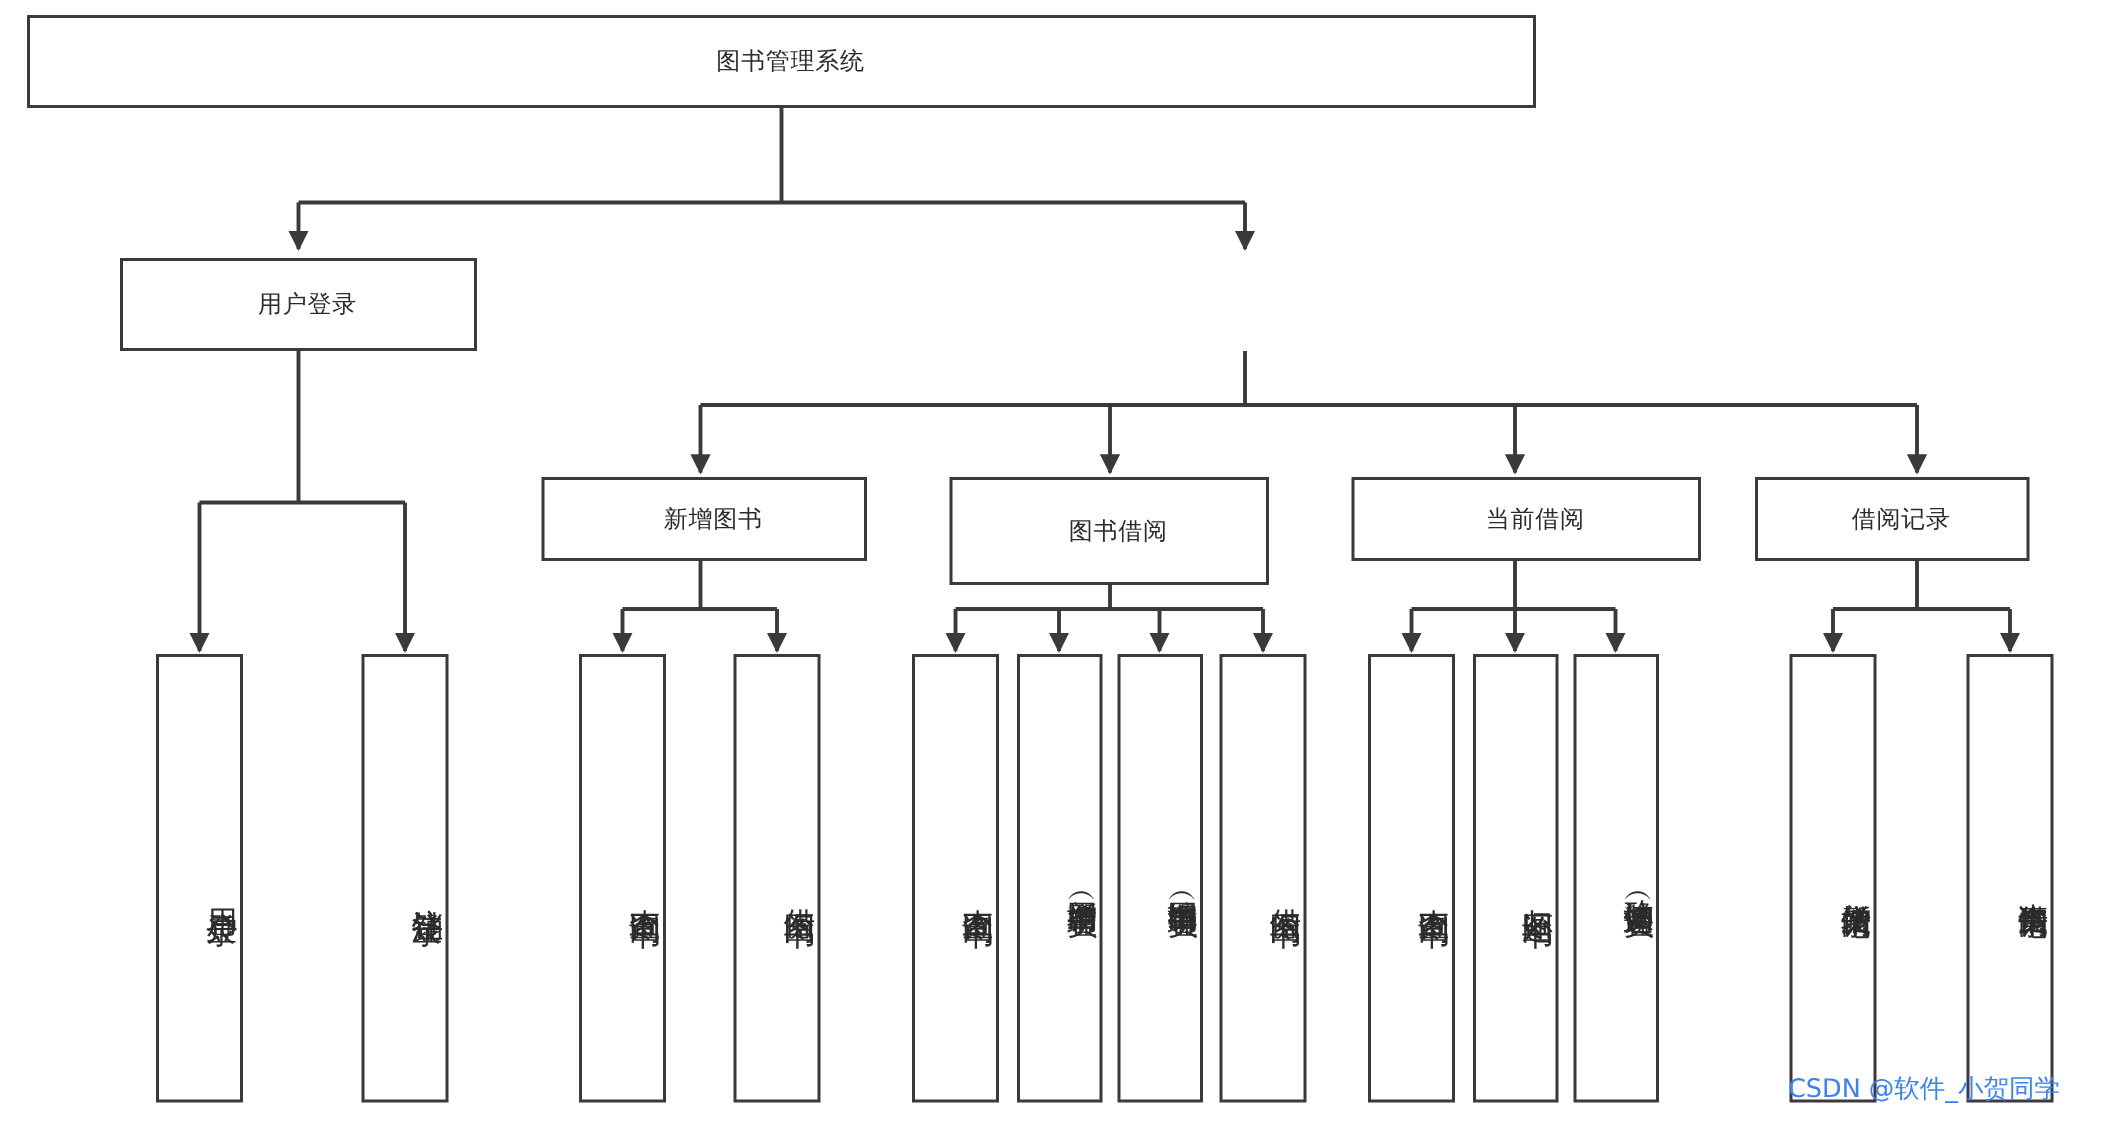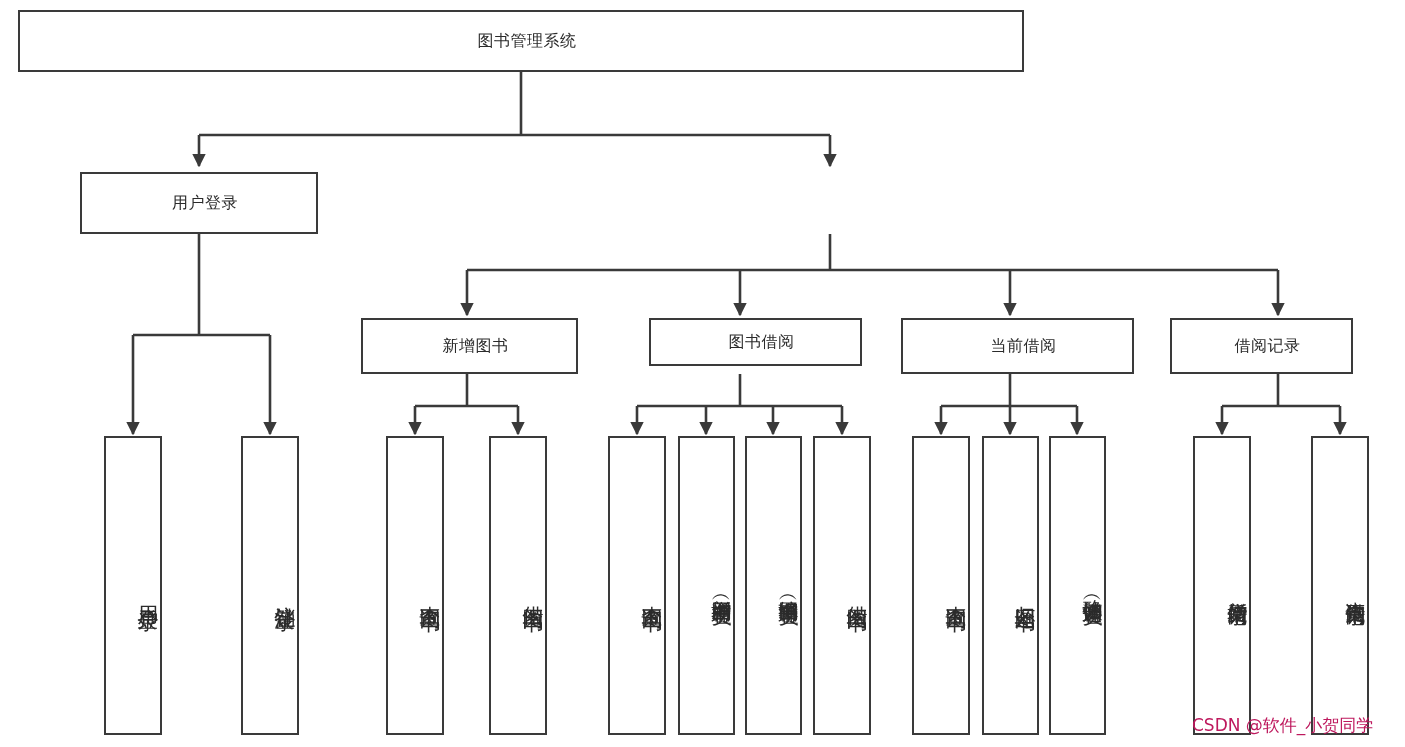--- a/index.html
+++ b/index.html
@@ -52,21 +52,21 @@
     padding-top: 14px;
   }
   .node.vert.tall-text {
     font-size: 20px;
     letter-spacing: 1px;
     padding-top: 6px;
   }
   .watermark {
     position: absolute;
     font-size: 17px;
-    color: #be185d;
+    color: #3b82f6;
     white-space: nowrap;
     z-index: 5;
     font-family: "DejaVu Sans", "Liberation Sans", sans-serif;
   }
 </style>
 </head>
 <body>
 
 <div id="stage">
 
@@ -124,21 +124,21 @@
     <span>图书管理系统</span>
   </div>
 
   <div class="node horiz" style="left:80px; top:172px; width:238px; height:62px;">
     <span>用户登录</span>
   </div>
 
   <div class="node horiz" style="left:361px; top:318px; width:217px; height:56px;">
     <span>新增图书</span>
   </div>
-  <div class="node horiz" style="left:633px; top:318px; width:213px; height:48px;margin-left:16px;">
+  <div class="node horiz" style="left:633px; top:318px; width:213px; height:72px;">
     <span>图书借阅</span>
   </div>
   <div class="node horiz" style="left:901px; top:318px; width:233px; height:56px;">
     <span>当前借阅</span>
   </div>
   <div class="node horiz" style="left:1170px; top:318px; width:183px; height:56px;justify-content:center;">
     <span>借阅记录</span>
   </div>
 
   <div class="node vert" style="left:104px; top:436px; width:58px; height:299px;">

